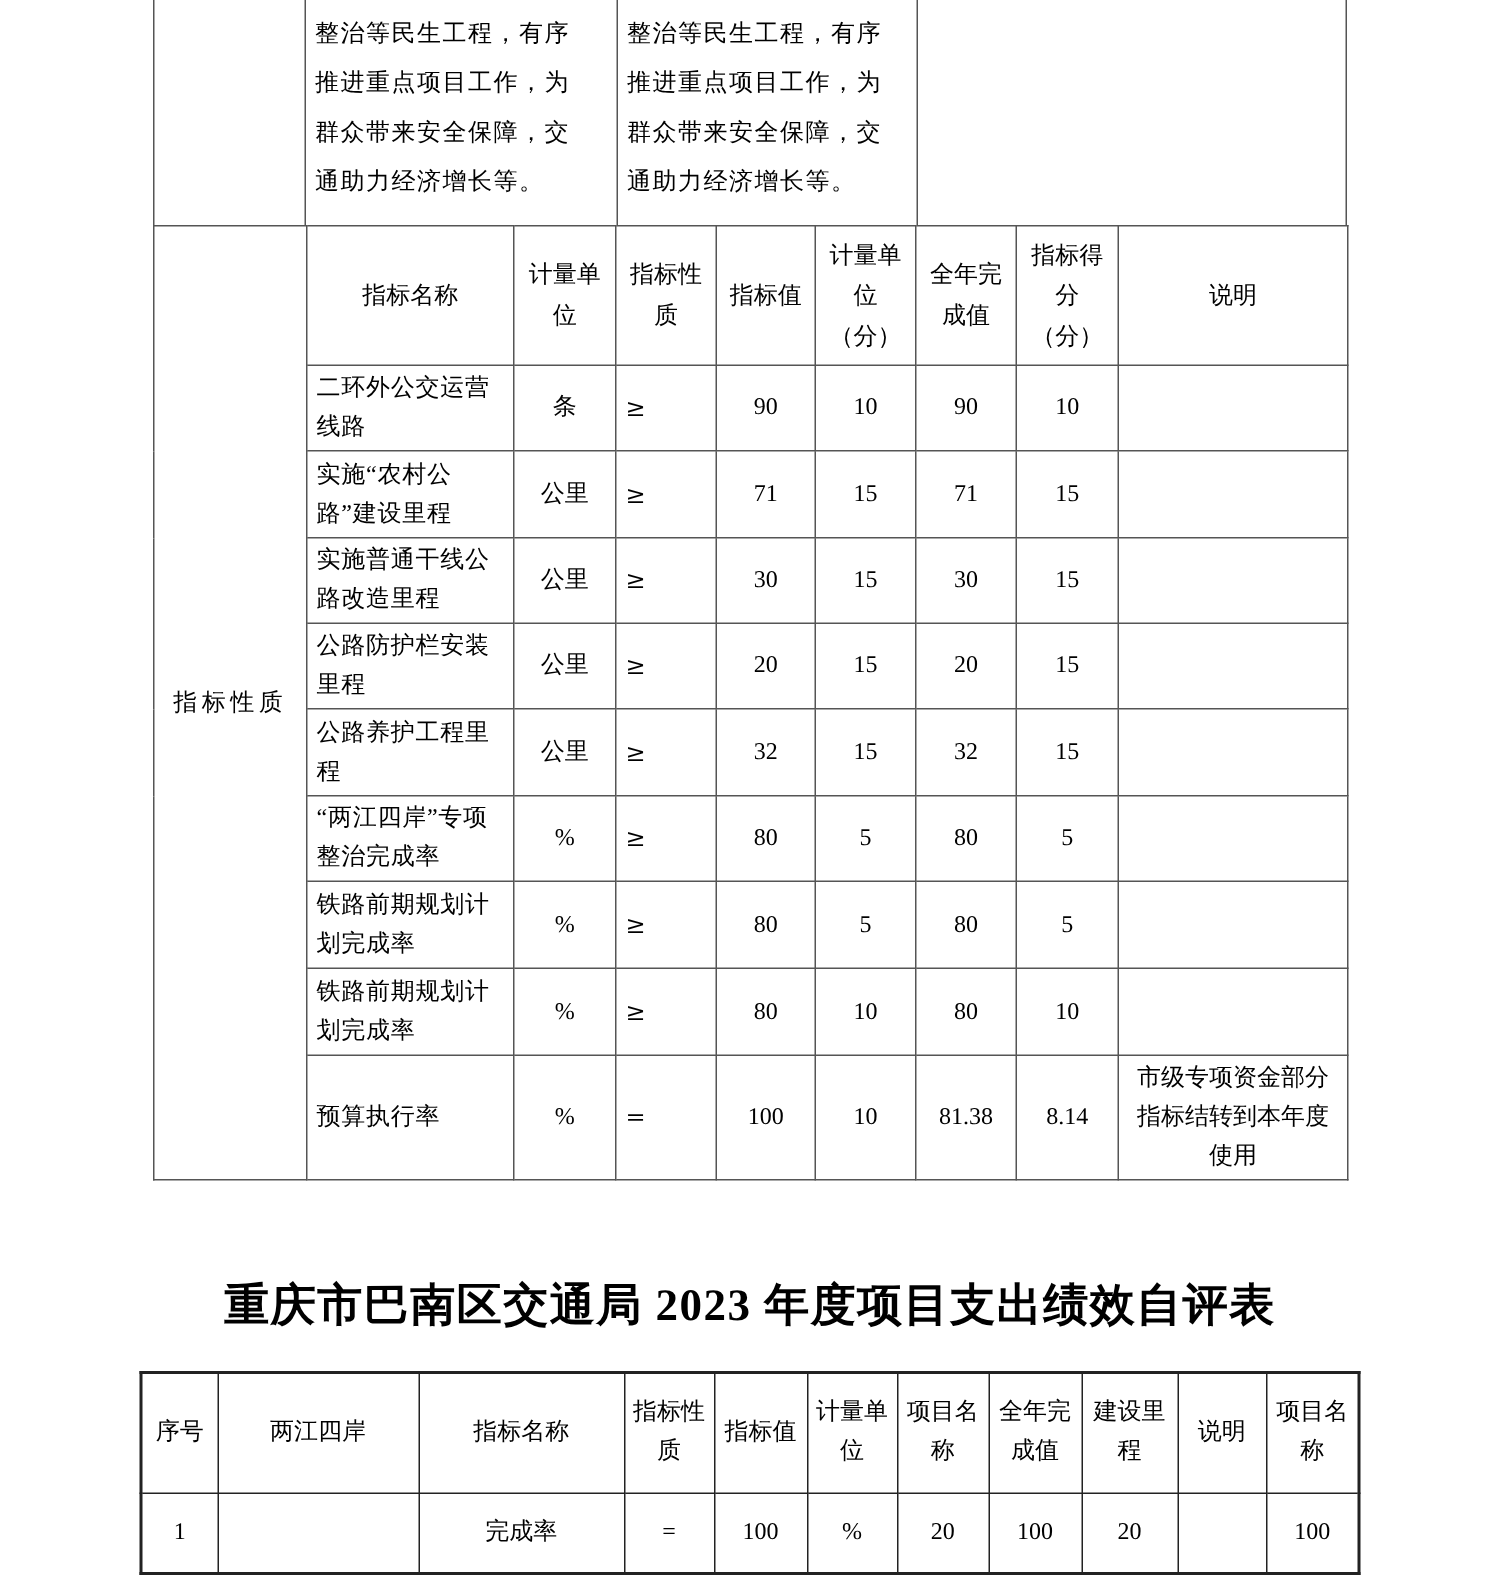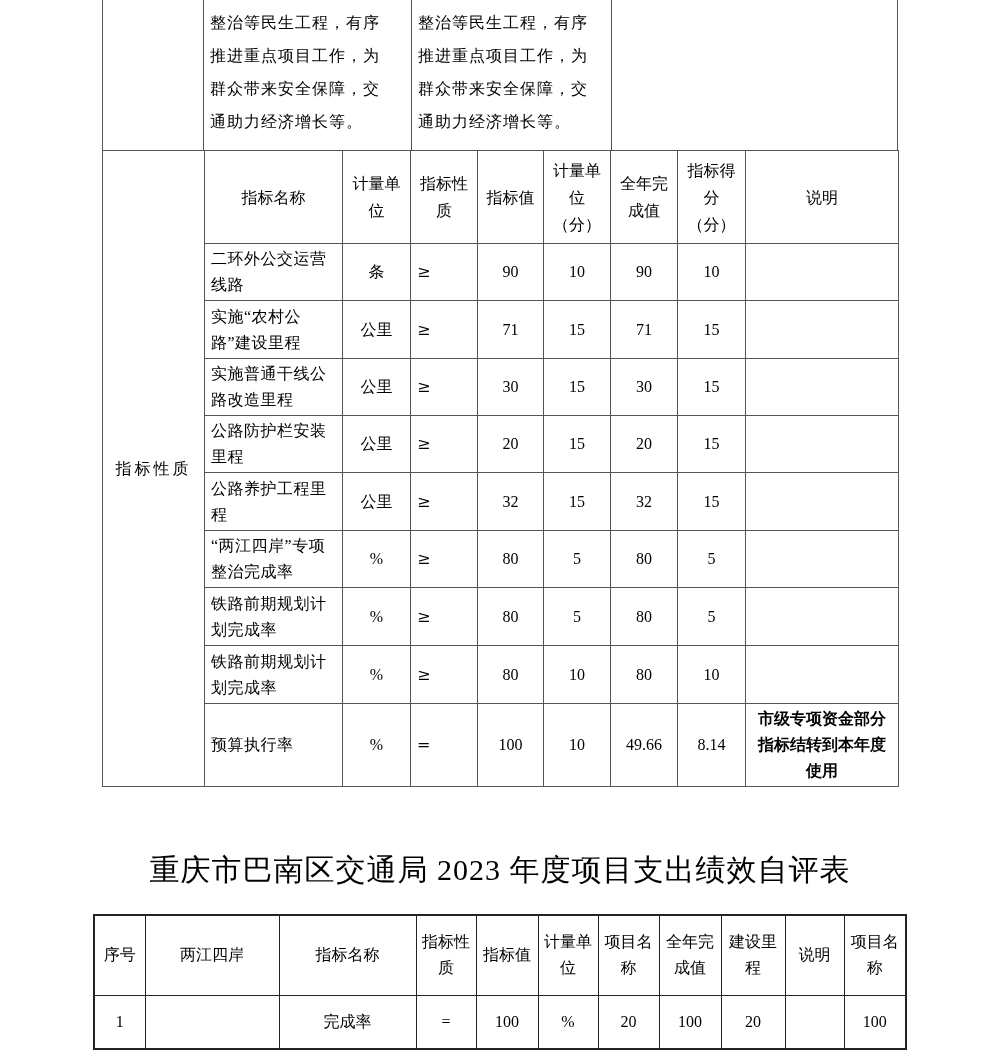--- a/index.html
+++ b/index.html
@@ -23,25 +23,25 @@
 
   
   table{border-collapse:collapse;table-layout:fixed;}
   .t1{position:absolute;left:102px;top:150px;width:796px;font-size:16px;}
   .t1 td{border:1px solid #555;box-sizing:border-box;overflow:hidden;
     text-align:center;vertical-align:middle;padding:2px 4px;line-height:26px;}
   .t1 td.hdr{line-height:27px;}
   .t1 td.grp{letter-spacing:3px;}
   .t1 td.name{text-align:left;padding:2px 10px 2px 6px;letter-spacing:0.5px;}
   .t1 td.nature{text-align:left;padding-left:6px;font-family:"DejaVu Serif","Liberation Serif",serif;}
-  .t1 td.note{padding:2px 10px;line-height:26px;font-weight:bold;}
+  .t1 td.note{padding:2px 10px;line-height:26px;}
 
   
   .title{position:absolute;left:0;top:850px;width:1000px;text-align:center;
-    font-size:30px;font-weight:normal;letter-spacing:1px;}
+    font-size:30px;font-weight:bold;letter-spacing:1px;}
 
   
   .t2{position:absolute;left:93px;top:914px;width:812px;font-size:16px;border:2px solid #222;}
   .t2 td{border:1px solid #222;box-sizing:border-box;overflow:hidden;
     text-align:center;vertical-align:middle;padding:2px 4px;line-height:26px;}
 </style>
 </head>
 <body>
 
 <div class="page">
@@ -156,21 +156,21 @@
       <td>80</td>
       <td>10</td>
       <td class="note"></td>
     </tr>
     <tr style="height:81px">
       <td class="name">预算执行率</td>
       <td>%</td>
       <td class="nature">=</td>
       <td>100</td>
       <td>10</td>
-      <td>49.66</td>
+      <td>81.38</td>
       <td>8.14</td>
       <td class="note">市级专项资金部分指标结转到本年度使用</td>
     </tr>
   </tbody>
     </table>
 
   <div class="title">重庆市巴南区交通局 2023 年度项目支出绩效自评表</div>
 
   <table class="t2">
     <colgroup>

